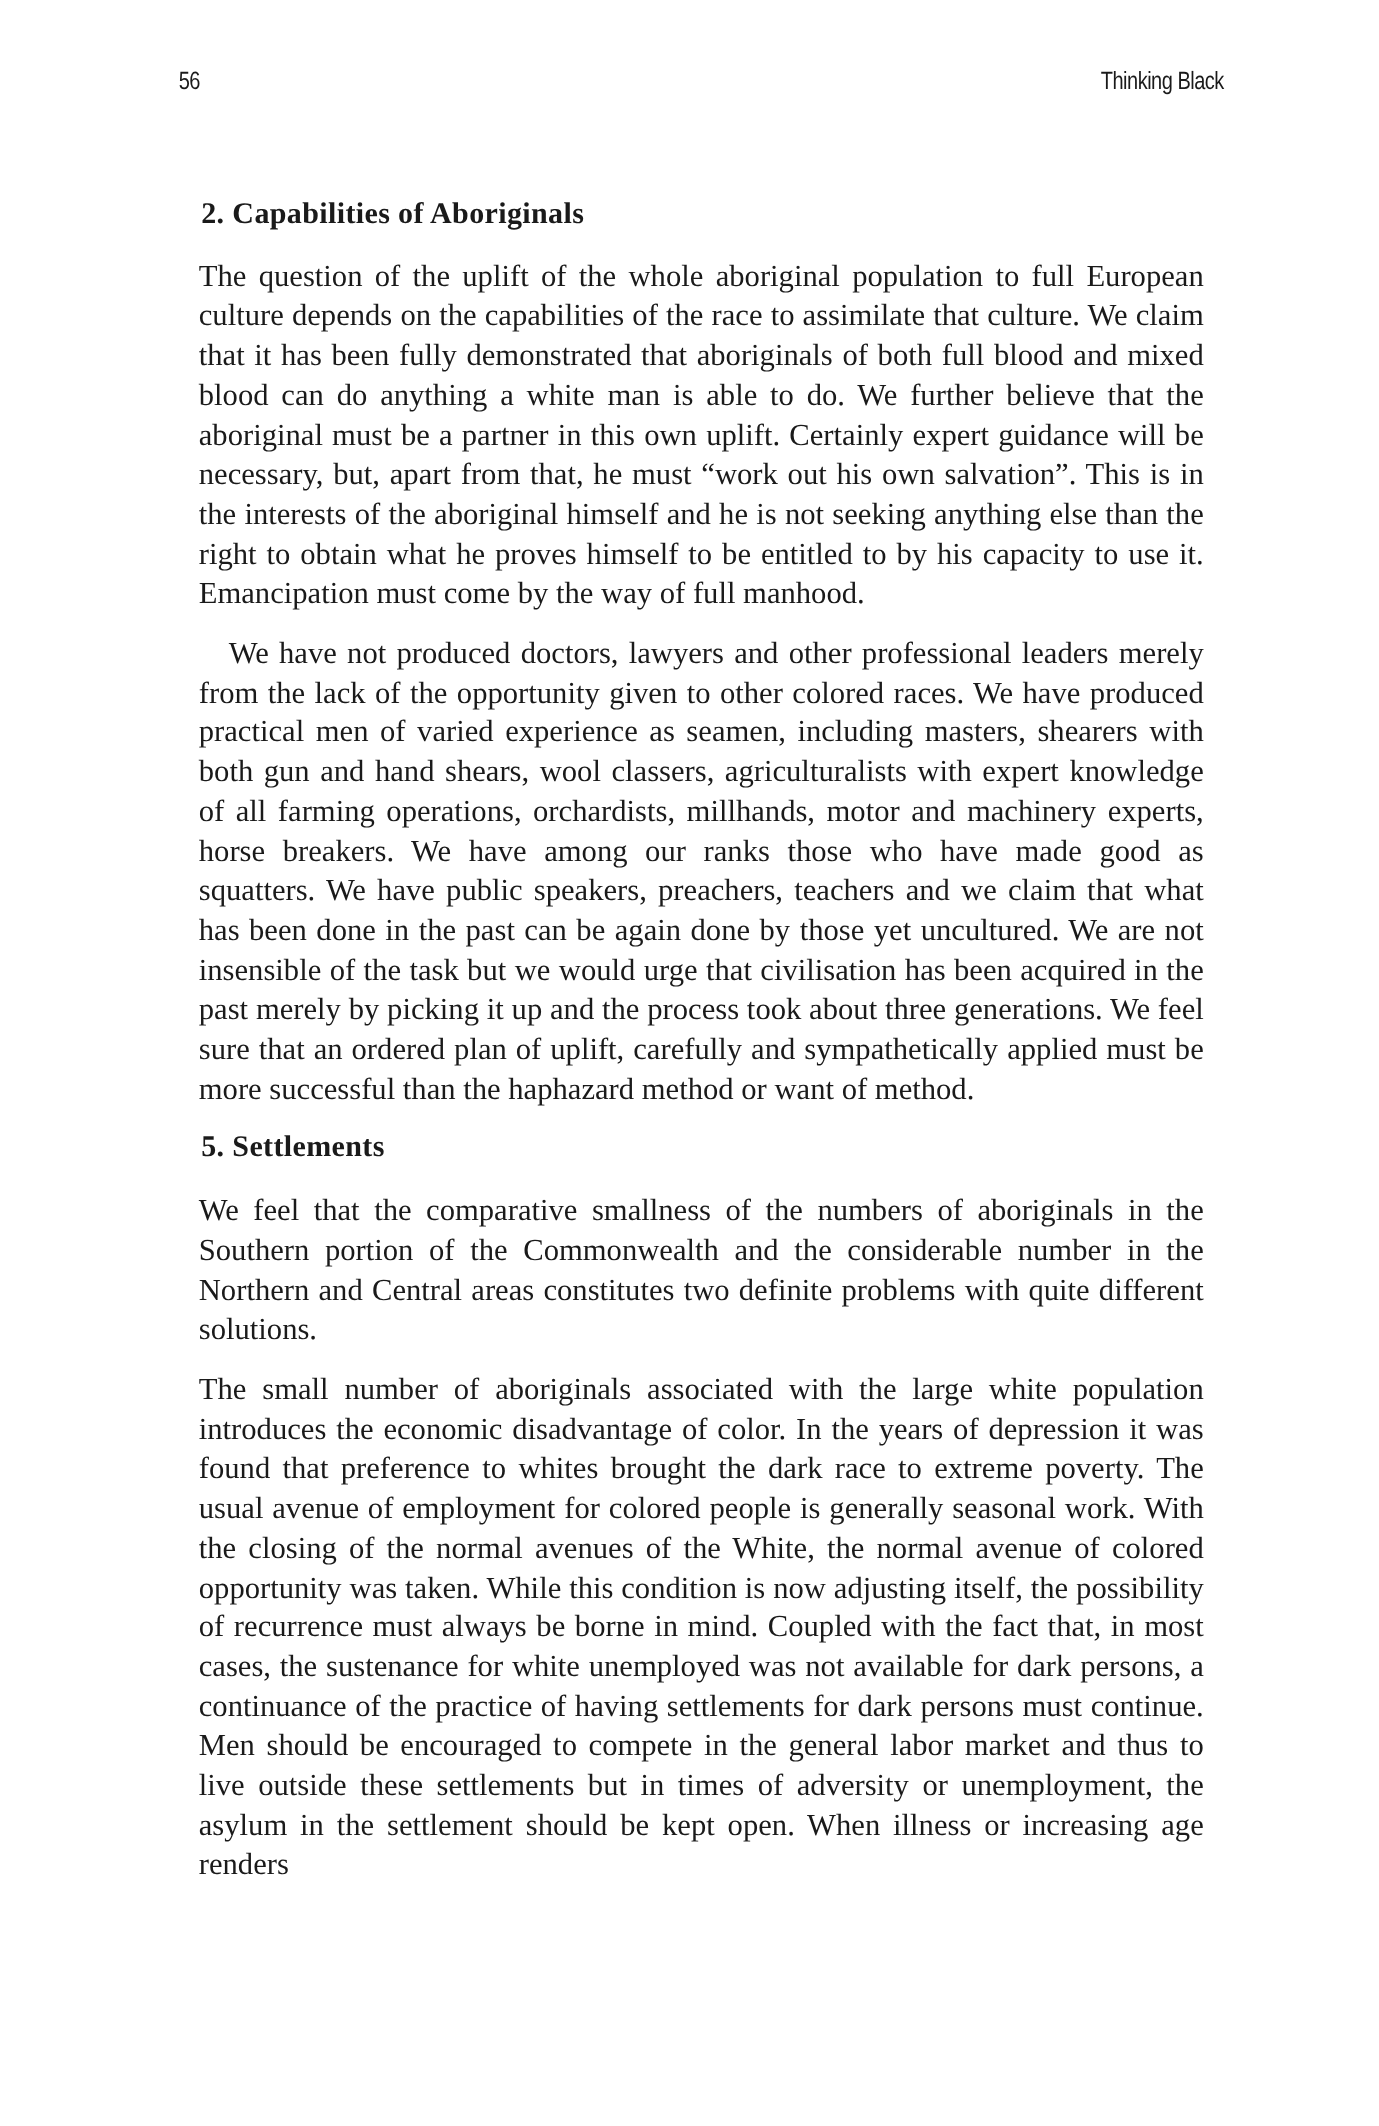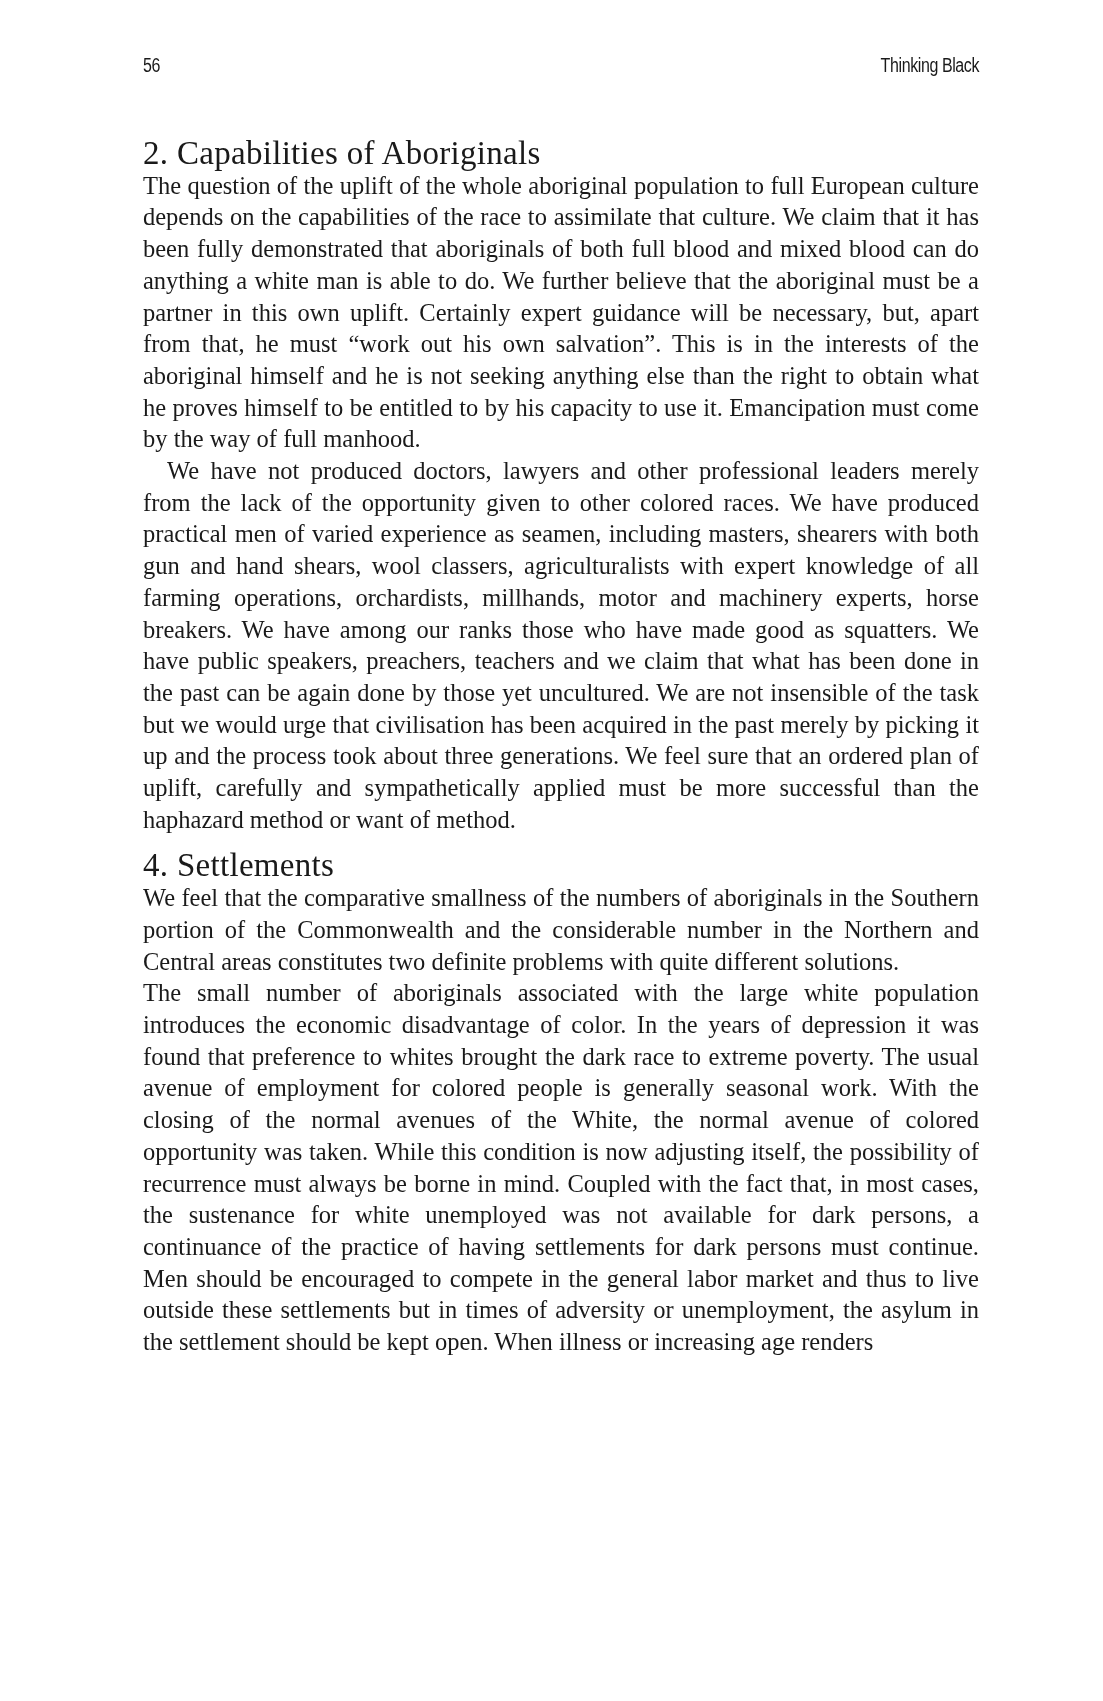--- a/index.html
+++ b/index.html
@@ -13,40 +13,40 @@
   }
   .running-head .folio { position: absolute; left: 0; top: 0; transform: scaleX(0.8); transform-origin: left top; }
   .running-head .title { position: absolute; right: 0; top: 0; transform: scaleX(0.8); transform-origin: right top; }
   .content {
     position: absolute; top: 138px; left: 0; width: 836px;
     font-family: "Liberation Serif", "DejaVu Serif", serif;
     font-size: 24.5px; line-height: 31.7px;
     text-align: justify;
   }
   .content h2 {
-    margin: 0; font-size: 33px; font-weight: normal; line-height: 31.7px; letter-spacing: 0.3px;
+    margin: 18px; font-size: 24px; font-weight: bold; line-height: 31.7px; letter-spacing: 0.3px;
   }
-  .content p { margin: 0; font-family: Liberation Serif, serif; }
+  .content p { margin: 16px; font-family: Liberation Serif, serif; }
   .content p.indent { text-indent: 24px; }
   .content h2.second { margin-top: 15px; }
   .content .subhead { margin-top: 16px; font-style: italic; }
   .content p.after-sub { margin-top: 0; }
 </style>
 </head>
 <body>
 
 <div class="page">
   <div class="running-head">
     <span class="folio">56</span>
     <span class="title">Thinking Black</span>
   </div>
 
   <div class="content">
     <h2>2. Capabilities of Aboriginals</h2>
     <p>The question of the uplift of the whole aboriginal population to full European culture depends on the capabilities of the race to assimilate that culture. We claim that it has been fully demonstrated that aboriginals of both full blood and mixed blood can do anything a white man is able to do. We further believe that the aboriginal must be a partner in this own uplift. Certainly expert guidance will be necessary, but, apart from that, he must “work out his own salvation”. This is in the interests of the aboriginal himself and he is not seeking anything else than the right to obtain what he proves himself to be entitled to by his capacity to use it. Emancipation must come by the way of full manhood.</p>
     <p class="indent">We have not produced doctors, lawyers and other professional leaders merely from the lack of the opportunity given to other colored races. We have produced practical men of varied experience as seamen, including masters, shearers with both gun and hand shears, wool classers, agricultural­ists with expert knowledge of all farming operations, orchardists, millhands, motor and machinery experts, horse breakers. We have among our ranks those who have made good as squatters. We have public speakers, preachers, teachers and we claim that what has been done in the past can be again done by those yet uncultured. We are not insensible of the task but we would urge that civilisation has been acquired in the past merely by picking it up and the process took about three generations. We feel sure that an ordered plan of uplift, carefully and sympathetically applied must be more successful than the haphazard method or want of method.</p>
 
-    <h2 class="second">4. Settlements</h2>
+    <h2 class="second">5. Settlements</h2>
     <p>We feel that the comparative smallness of the numbers of aboriginals in the Southern portion of the Commonwealth and the considerable number in the Northern and Central areas constitutes two definite problems with quite different solutions.</p>
 
     <p class="after-sub">The small number of aboriginals associated with the large white population introduces the economic disadvantage of color. In the years of depression it was found that preference to whites brought the dark race to extreme poverty. The usual avenue of employment for colored people is generally seasonal work. With the closing of the normal avenues of the White, the normal avenue of colored opportunity was taken. While this condition is now adjusting itself, the possibility of recurrence must always be borne in mind. Coupled with the fact that, in most cases, the sustenance for white unemployed was not available for dark persons, a continuance of the prac­tice of having settlements for dark persons must continue. Men should be encouraged to compete in the general labor market and thus to live outside these settlements but in times of adversity or unemployment, the asylum in the settlement should be kept open. When illness or increasing age renders</p>
   </div>
 </div>
 
 </body></html>

